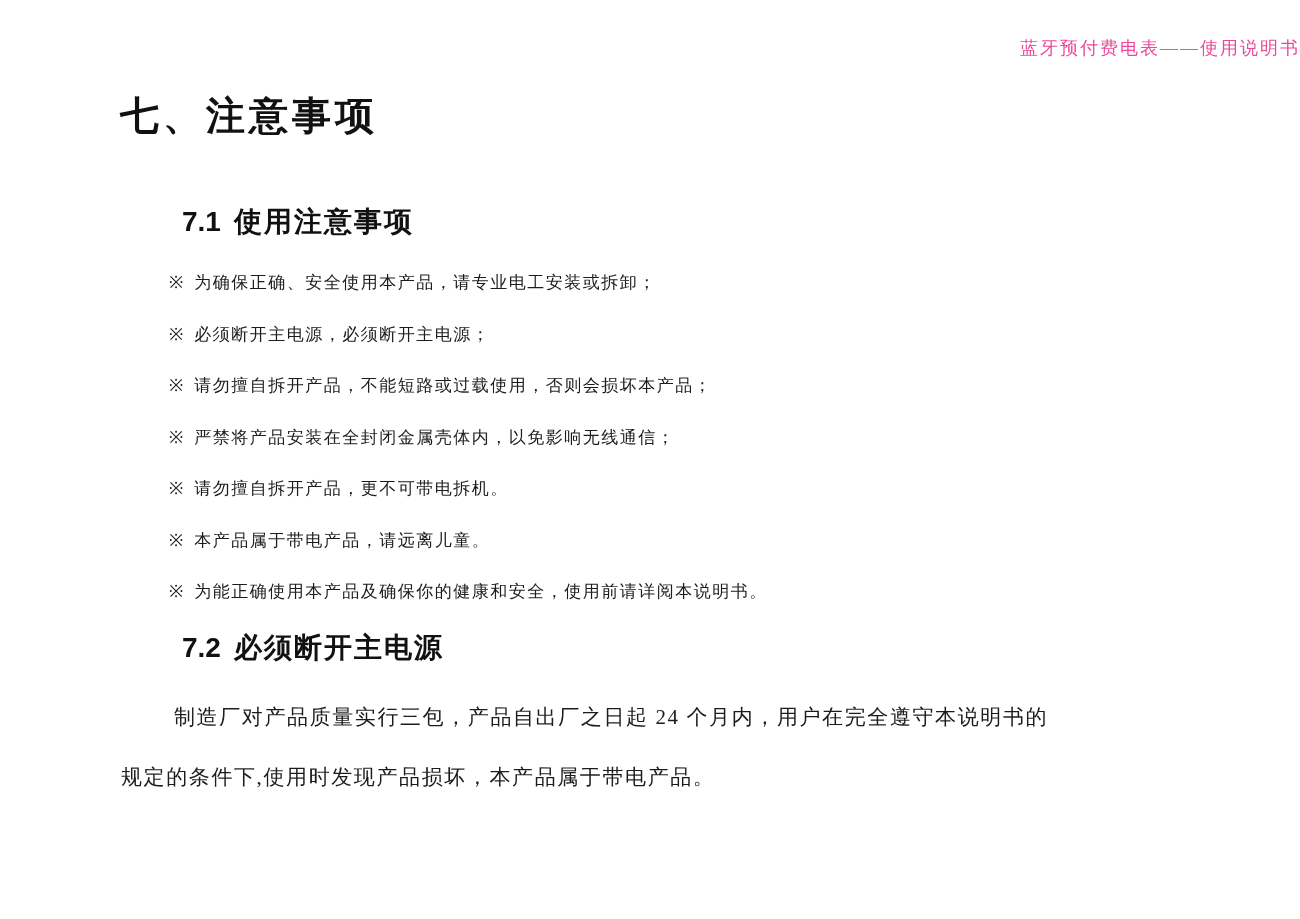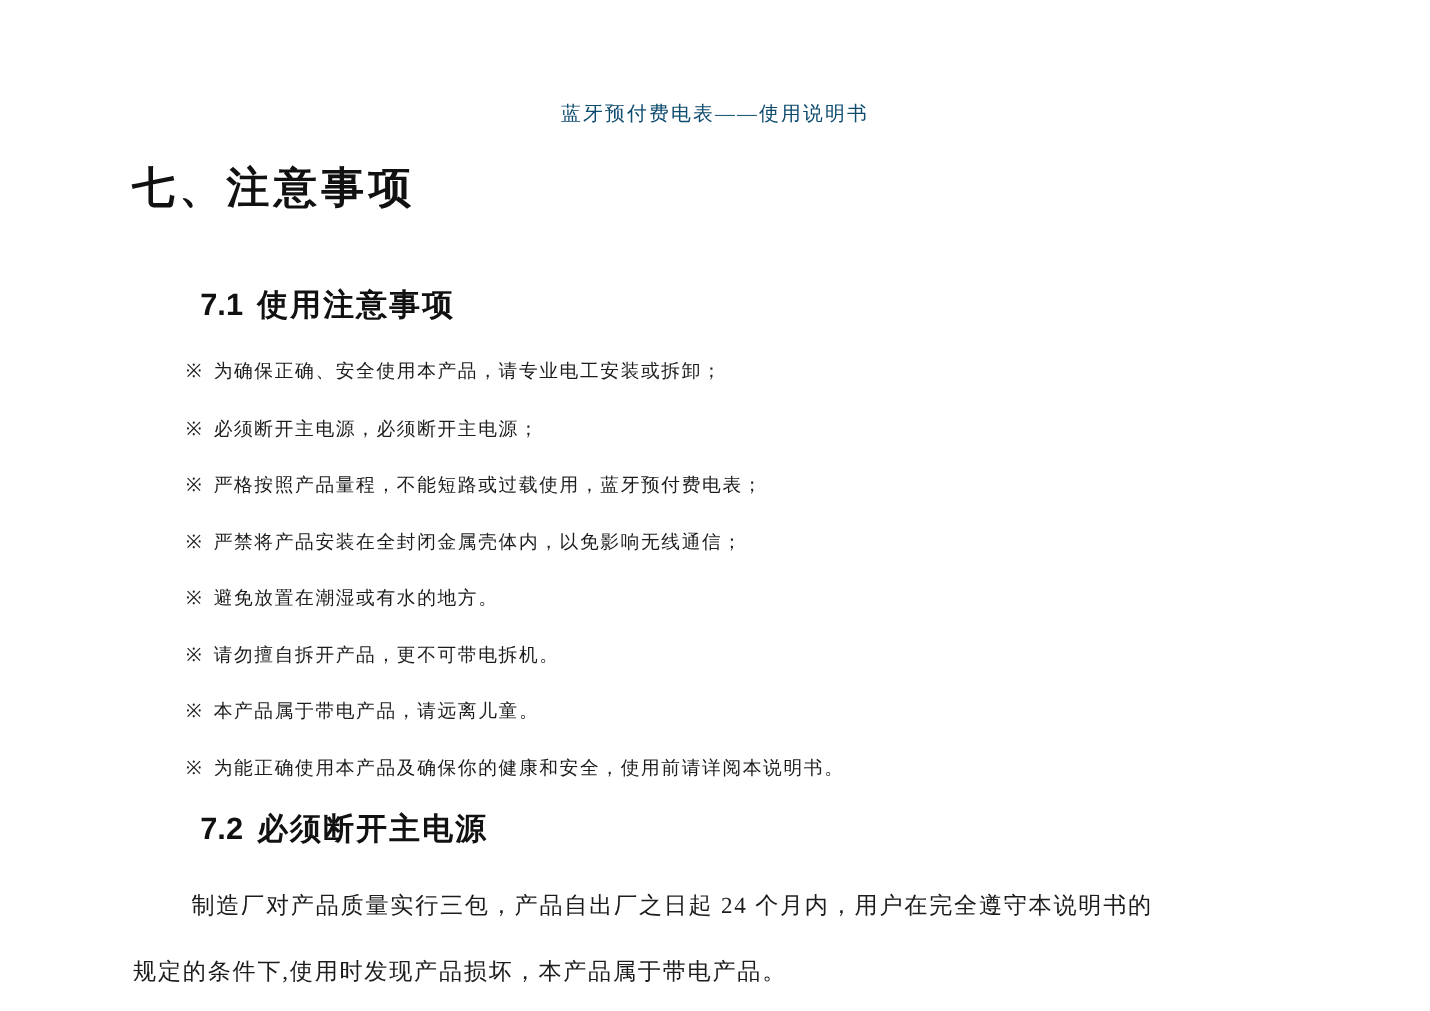--- a/index.html
+++ b/index.html
@@ -11,25 +11,25 @@
     color: #1c1c1c;
     font-family: "Liberation Serif", "DejaVu Serif", serif;
   }
   .page {
     position: relative;
     width: 1300px;
     height: 919px;
     background: #ffffff;
   }
   .doc-header {
-    padding-top: 91px;
-    text-align: center;
+    padding-top: 36px;
+    text-align: right;
     font-size: 18px;
     letter-spacing: 2px;
-    color: #0c4a6e;
+    color: #ec4899;
   }
   .doc-title {
     margin: 29px 0 0 120px;
     font-family: "Liberation Sans", "DejaVu Sans", sans-serif;
     font-weight: bold;
     font-size: 39px;
     letter-spacing: 4px;
     color: #111111;
   }
   .section-heading {
@@ -80,27 +80,24 @@
   </h2>
 
   <ul class="notes-list">
     <li class="note-item">
       <span class="marker">※</span><span class="note-text">为确保正确、安全使用本产品，请专业电工安装或拆卸；</span>
     </li>
     <li class="note-item">
       <span class="marker">※</span><span class="note-text">必须断开主电源，必须断开主电源；</span>
     </li>
     <li class="note-item">
-      <span class="marker">※</span><span class="note-text">严格按照产品量程，不能短路或过载使用，蓝牙预付费电表；</span>
+      <span class="marker">※</span><span class="note-text">请勿擅自拆开产品，不能短路或过载使用，否则会损坏本产品；</span>
     </li>
     <li class="note-item">
       <span class="marker">※</span><span class="note-text">严禁将产品安装在全封闭金属壳体内，以免影响无线通信；</span>
-    </li>
-    <li class="note-item">
-      <span class="marker">※</span><span class="note-text">避免放置在潮湿或有水的地方。</span>
     </li>
     <li class="note-item">
       <span class="marker">※</span><span class="note-text">请勿擅自拆开产品，更不可带电拆机。</span>
     </li>
     <li class="note-item">
       <span class="marker">※</span><span class="note-text">本产品属于带电产品，请远离儿童。</span>
     </li>
     <li class="note-item">
       <span class="marker">※</span><span class="note-text">为能正确使用本产品及确保你的健康和安全，使用前请详阅本说明书。</span>
     </li>

